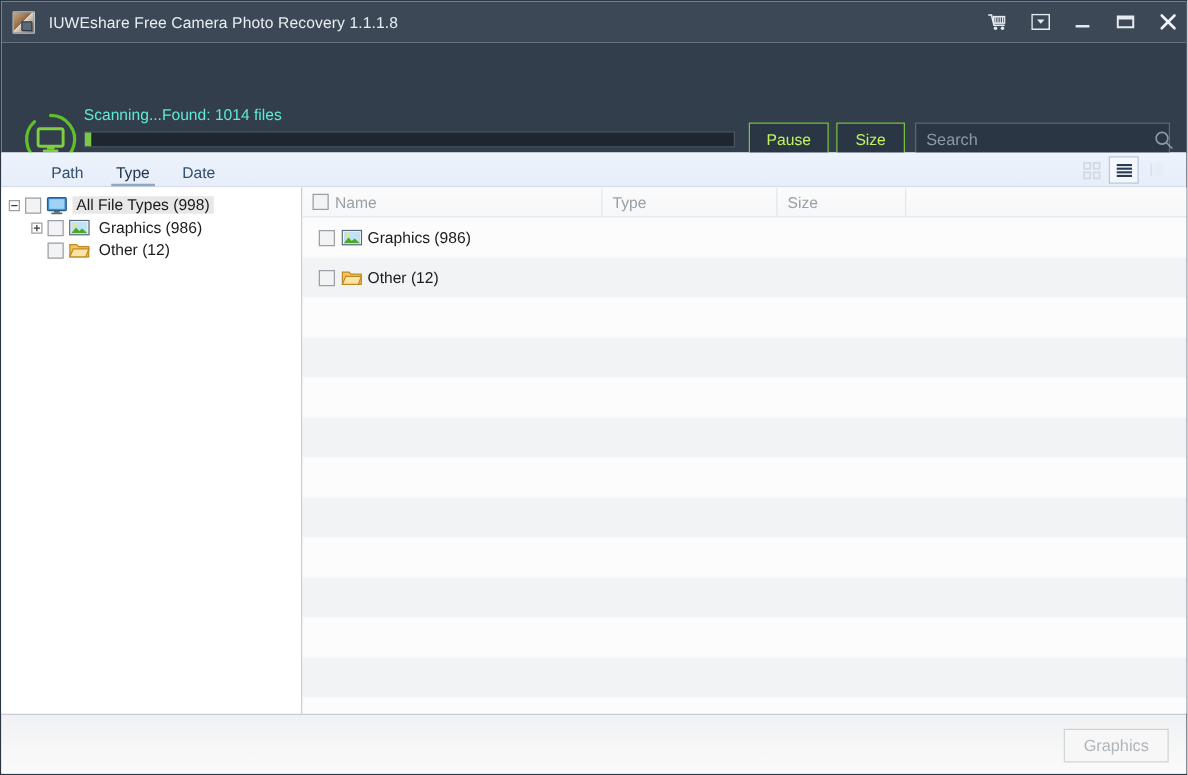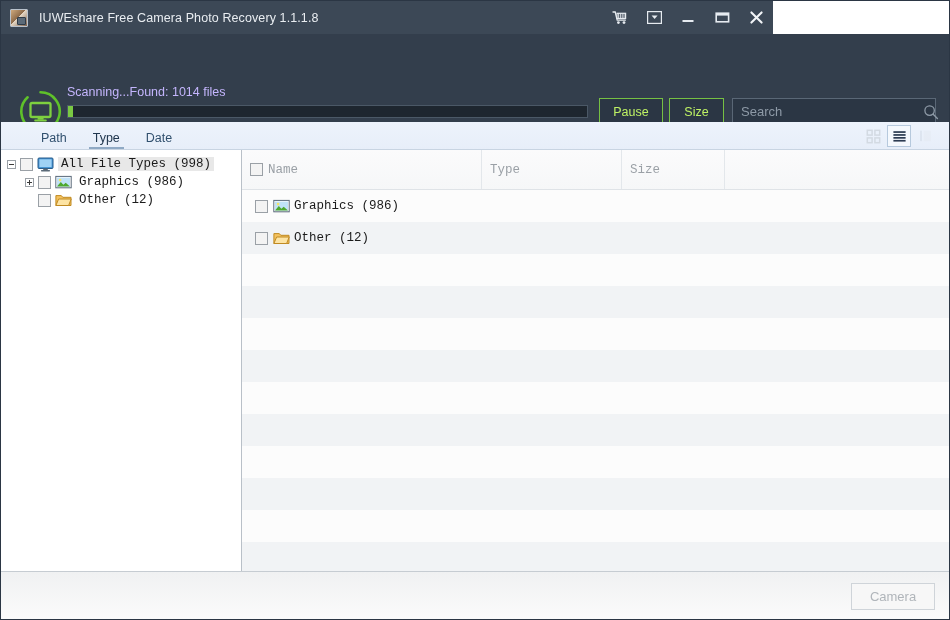--- a/index.html
+++ b/index.html
@@ -13,21 +13,21 @@
     position: relative;
     width: 950px; height: 620px;
     background: #ffffff;
     border: 1px solid #2b3644;
     overflow: hidden;
   }
 
   
   .titlebar {
     position: absolute; left: 0; top: 0;
-    width: 772px; height: 33px;
+    width: 950px; height: 33px;
     background: #3c4856;
     display: flex; align-items: center;
   }
   .app-icon {
     width: 18px; height: 18px;
     margin-left: 9px;
     border: 1px solid #b9c2cc;
     background: linear-gradient(135deg,#cfa97c 0%, #8d6b4a 45%, #e6d8c5 46%, #7d6350 100%);
     position: relative; flex: none;
     border-radius: 1px;
@@ -56,21 +56,21 @@
     background: #333e4c;
   }
   .scan-ring {
     position: absolute; left: 17px; top: 55px;
     width: 45px; height: 45px;
   }
   .scan-info {
     position: absolute; left: 66px; top: 50px; width: 522px;
   }
   .scan-status {
-    color: #c4b5fd; font-size: 12.5px; line-height: 16px;
+    color: #5eead4; font-size: 12.5px; line-height: 16px;
     white-space: nowrap;
   }
   .progress-track {
     margin-top: 5px;
     width: 521px; height: 13px;
     background: #1e262f;
     border: 1px solid #4b5866;
     position: relative;
   }
   .progress-fill {
@@ -140,21 +140,20 @@
   }
   .vm.active { border-color: #b6c9dd; background: #f4f8fd; }
   .vm.disabled { opacity: .45; }
 
   
   .main {
     position: absolute; left: 0; top: 149px;
     width: 950px; height: 421px;
     display: flex;
     background: #ffffff;
-    font-family: Liberation Mono, monospace;
   }
   .tree-pane {
     width: 241px; height: 100%;
     background: #ffffff;
     border-right: 1px solid #b9c0c8;
     padding-top: 5px;
     overflow: hidden;
   }
   .tnode {
     display: flex; align-items: center;
@@ -188,21 +187,21 @@
   .ico16 { width: 17px; height: 15px; flex: none; margin-right: 4px; }
 
   
   .list-pane {
     flex: 1; height: 100%;
     display: flex; flex-direction: column;
     background: #fcfcfc;
     overflow: hidden;
   }
   .lhead {
-    display: flex; height: 40px; flex: none;
+    display: flex; height: 24px; flex: none;
     background: linear-gradient(180deg,#fbfbfc 0%,#f6f7f8 100%);
     border-bottom: 1px solid #dfe3e7;
   }
   .lhead .hc {
     font-size: 12.5px; color: #9aa0a6;
     display: flex; align-items: center;
     border-right: 1px solid #e3e7eb;
     padding-left: 8px; white-space: nowrap;
     cursor: default;
   }
@@ -451,16 +450,16 @@
             <div class="row even"></div>
             <div class="row odd"></div>
             <div class="row even"></div>
             <div class="row odd"></div>
           </div>
       </div>
     </div>
   </div>
 
   <div class="footer">
-    <button class="recover-btn" disabled="">Camera</button>
+    <button class="recover-btn" disabled="">Graphics</button>
   </div>
 
 </div>
 
 </body></html>

